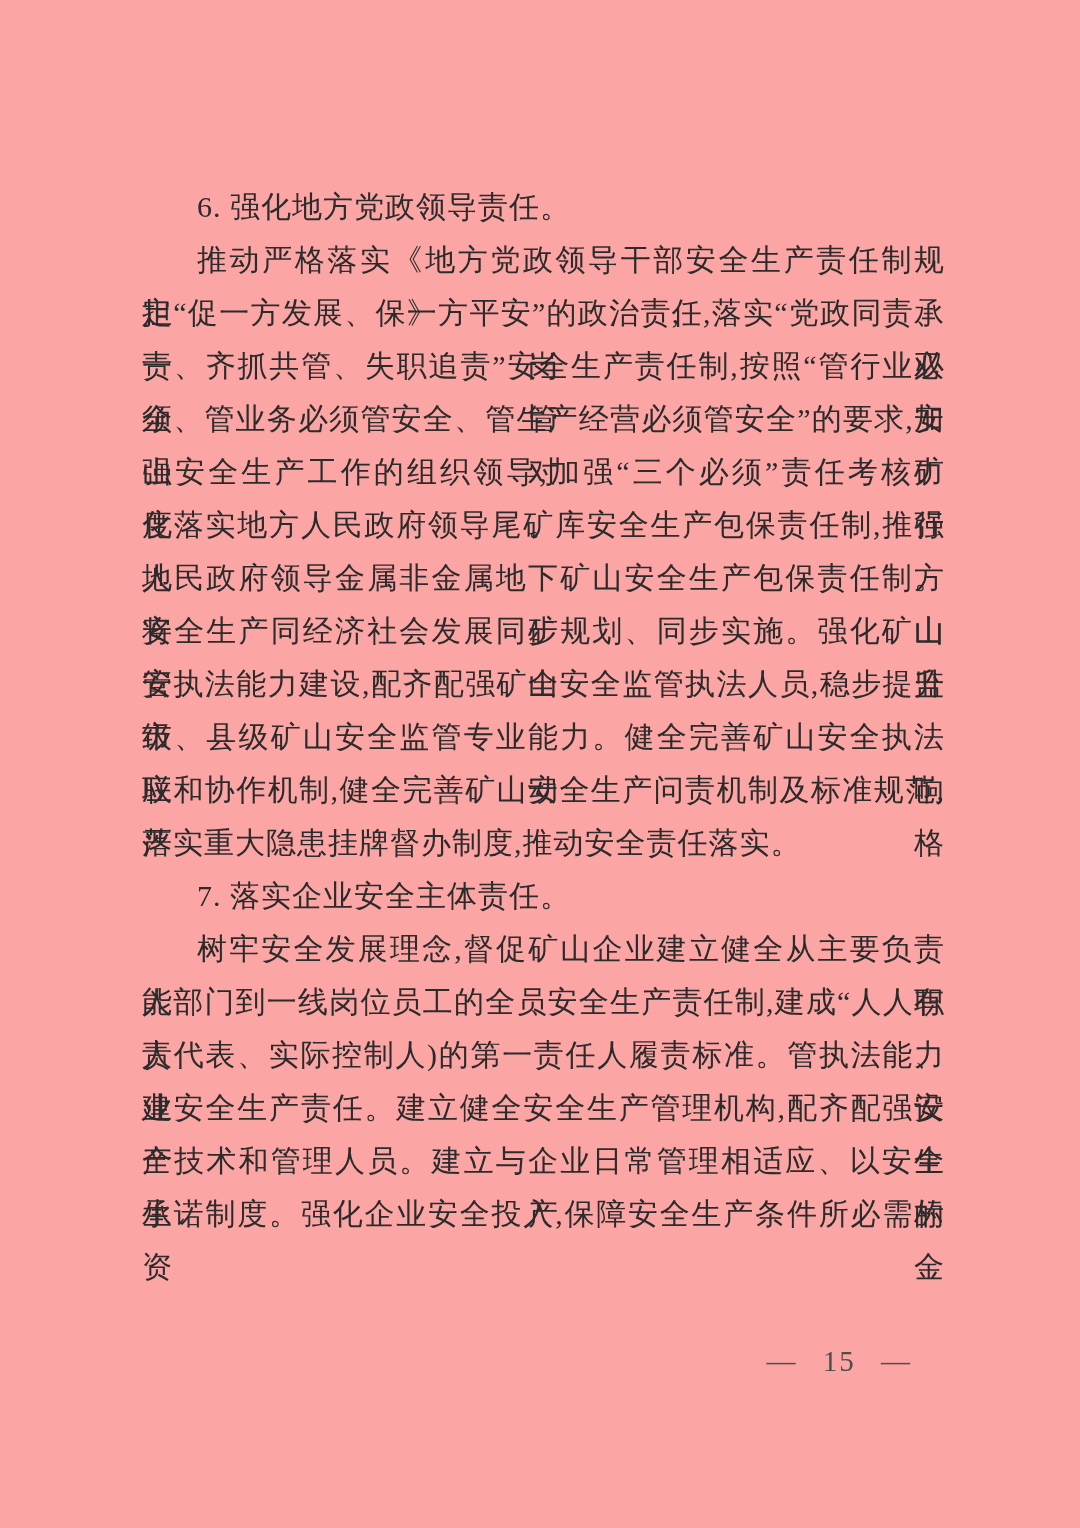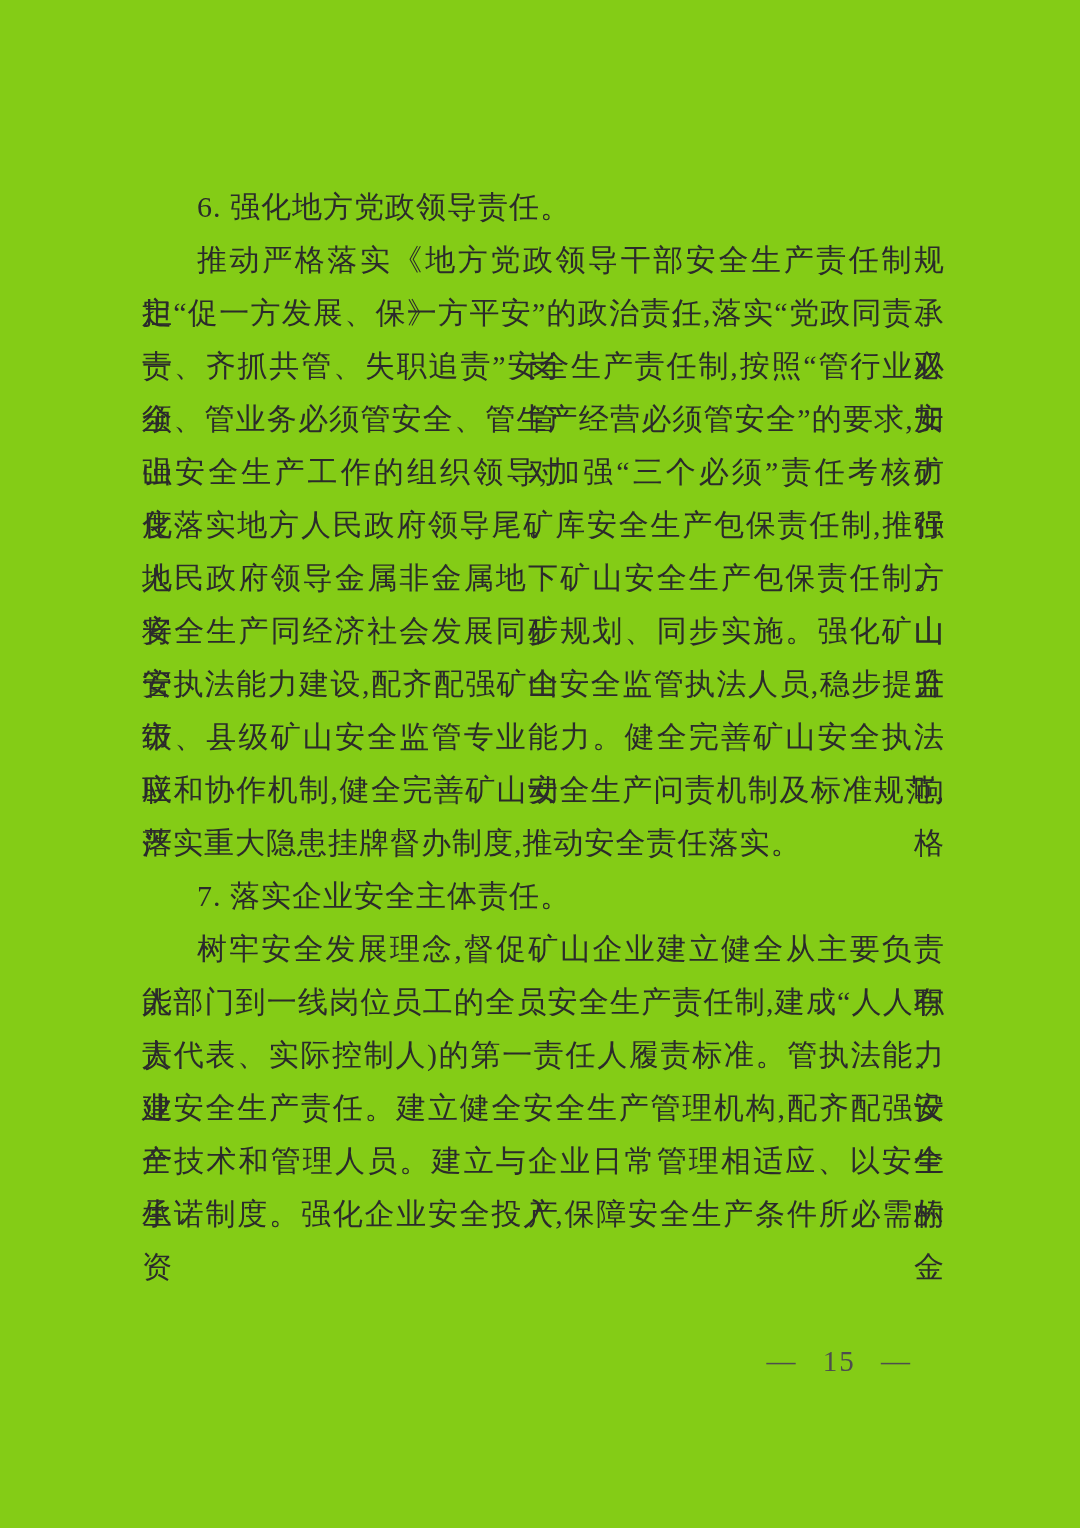--- a/index.html
+++ b/index.html
@@ -4,21 +4,21 @@
 <style>
   html, body {
     margin: 0;
     padding: 0;
     background: #ffffff;
   }
   .page {
     position: relative;
     width: 1080px;
     height: 1528px;
-    background: #84cc16;
+    background: #fca5a5;
     overflow: hidden;
     font-family: "Liberation Serif", "DejaVu Serif", serif;
   }
   .text-block {
     position: absolute;
     left: 142px;
     top: 180px;
     width: 803px;
     color: #2b2b2b;
     font-size: 30px;

